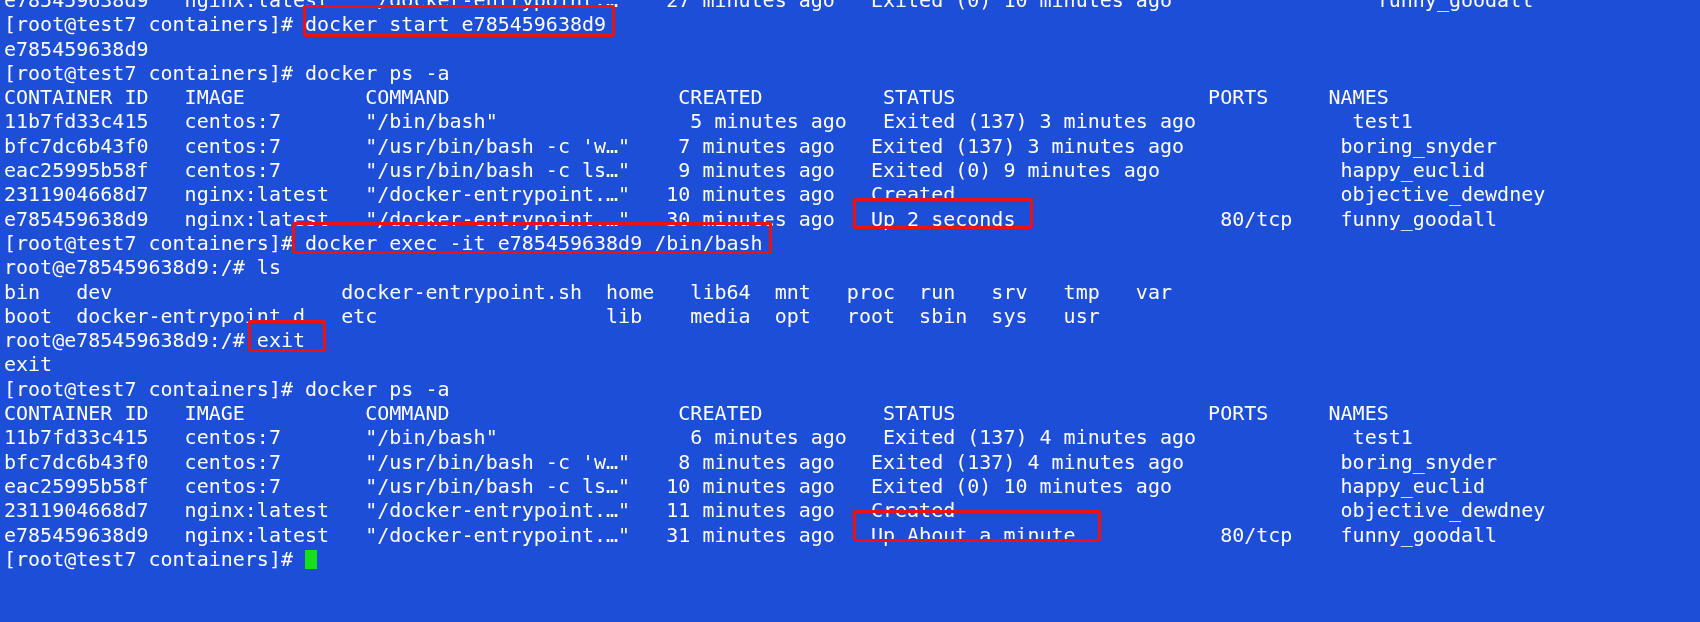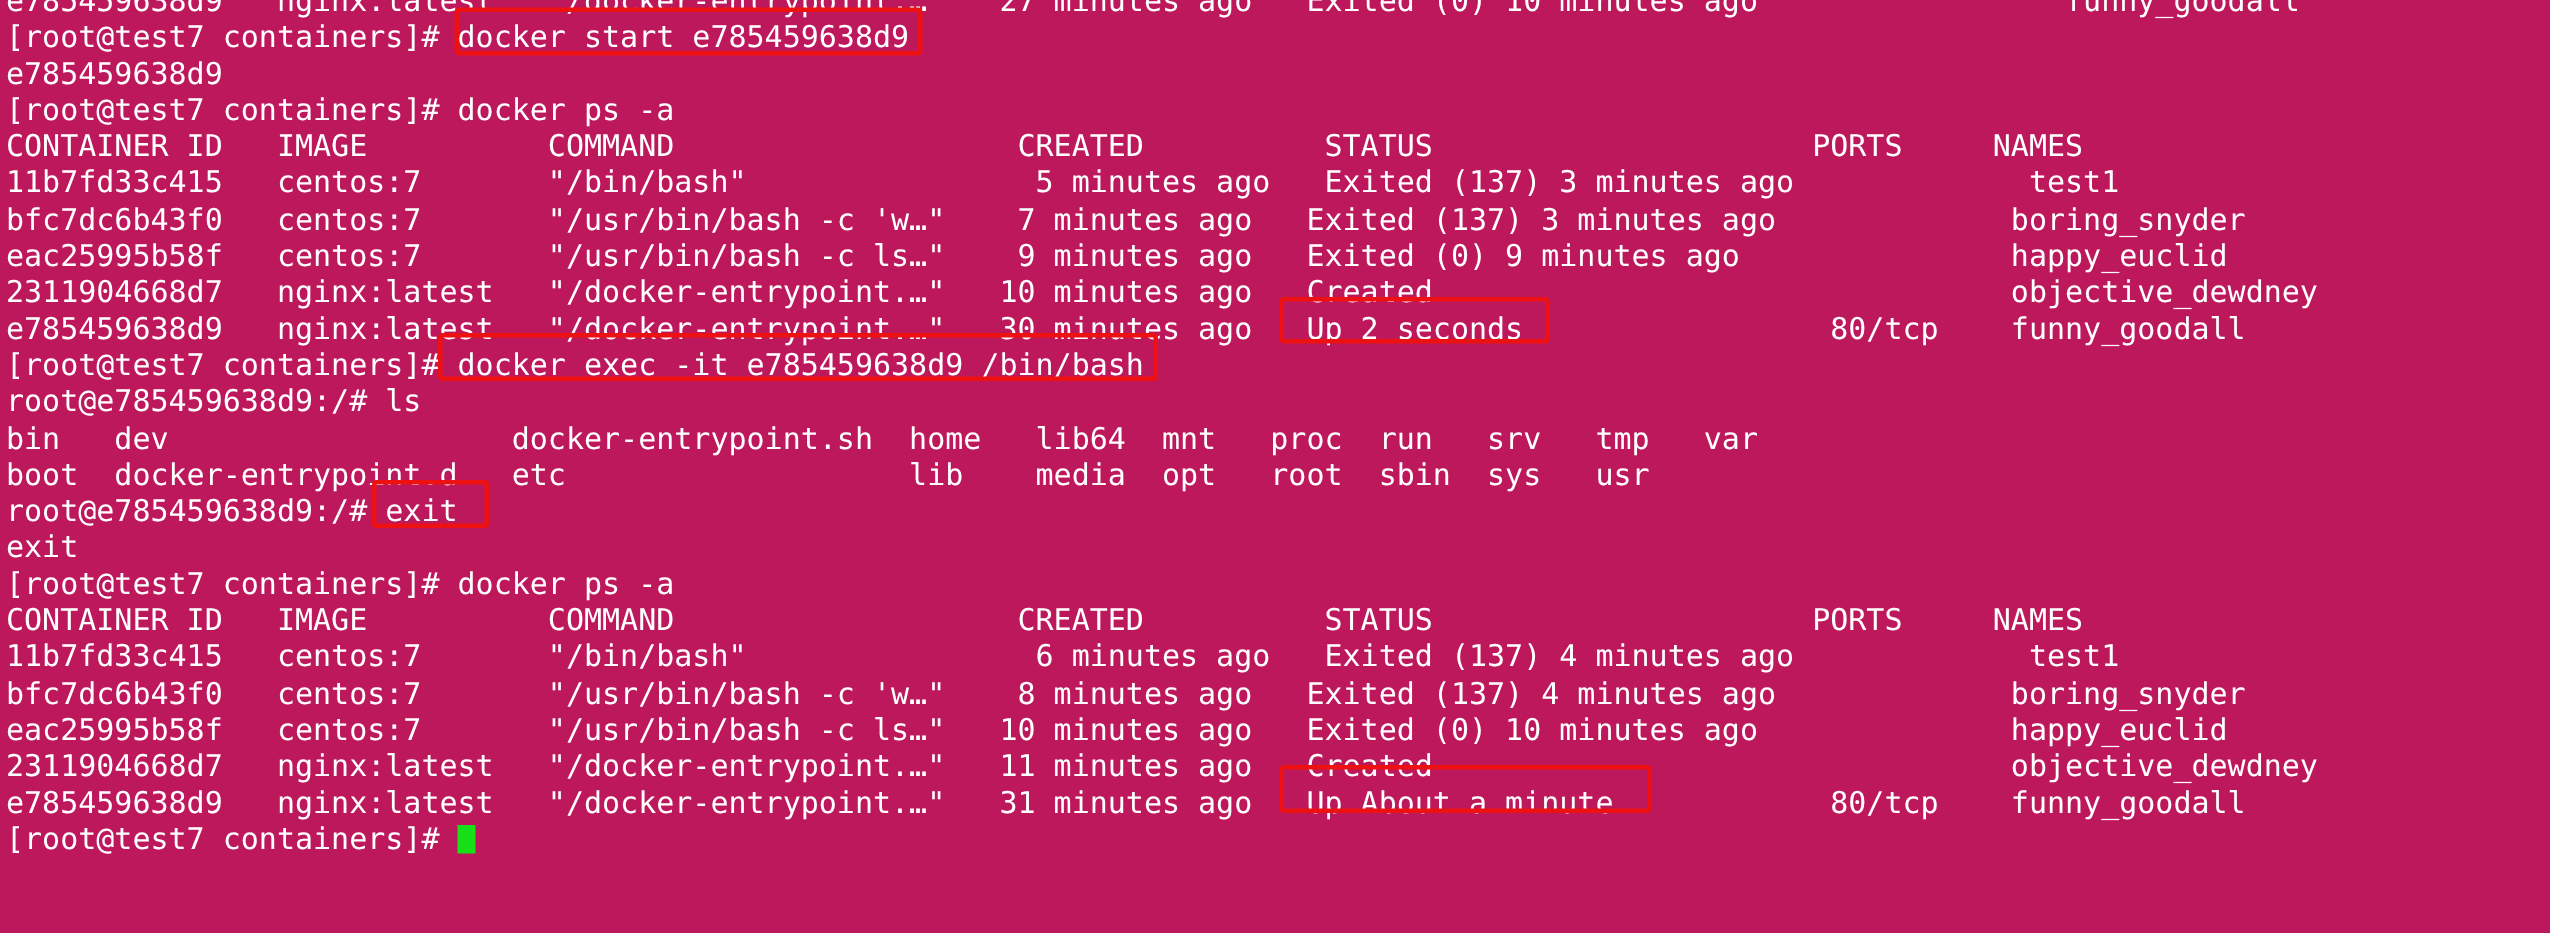--- a/index.html
+++ b/index.html
@@ -11,21 +11,21 @@
   body {
     width: 1700px;
     height: 622px;
     overflow: hidden;
     font-family: "DejaVu Sans Mono", "Liberation Mono", monospace;
   }
   #terminal {
     position: relative;
     width: 1700px;
     height: 622px;
-    background: #be185d;
+    background: #1d4ed8;
     color: #ffffff;
     font-family: "DejaVu Sans Mono", "Liberation Mono", monospace;
     font-size: 20px;
     line-height: 24.3px;
     letter-spacing: 0px;
     white-space: pre;
     padding: 5px;
     box-sizing: border-box;
     overflow: hidden;
   }

